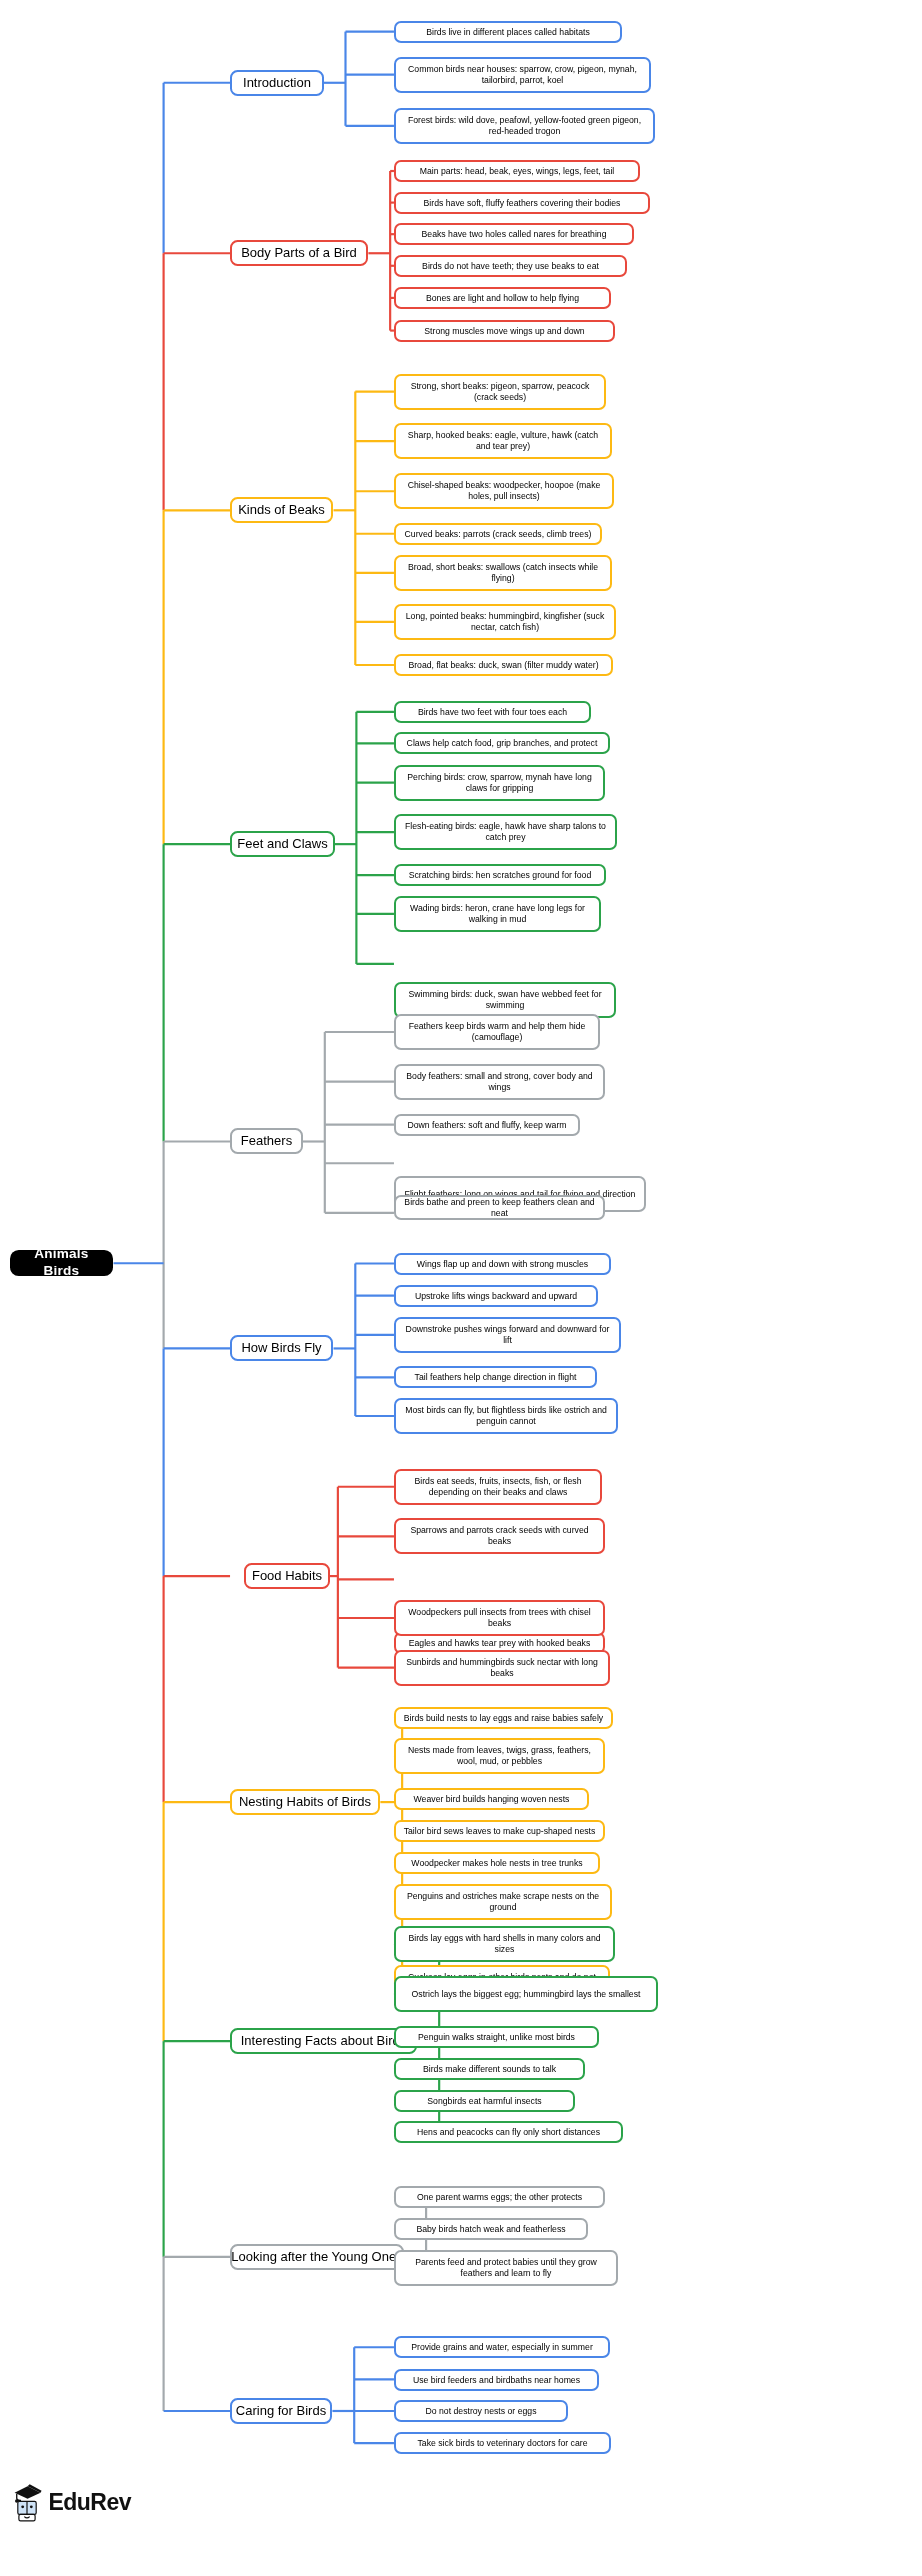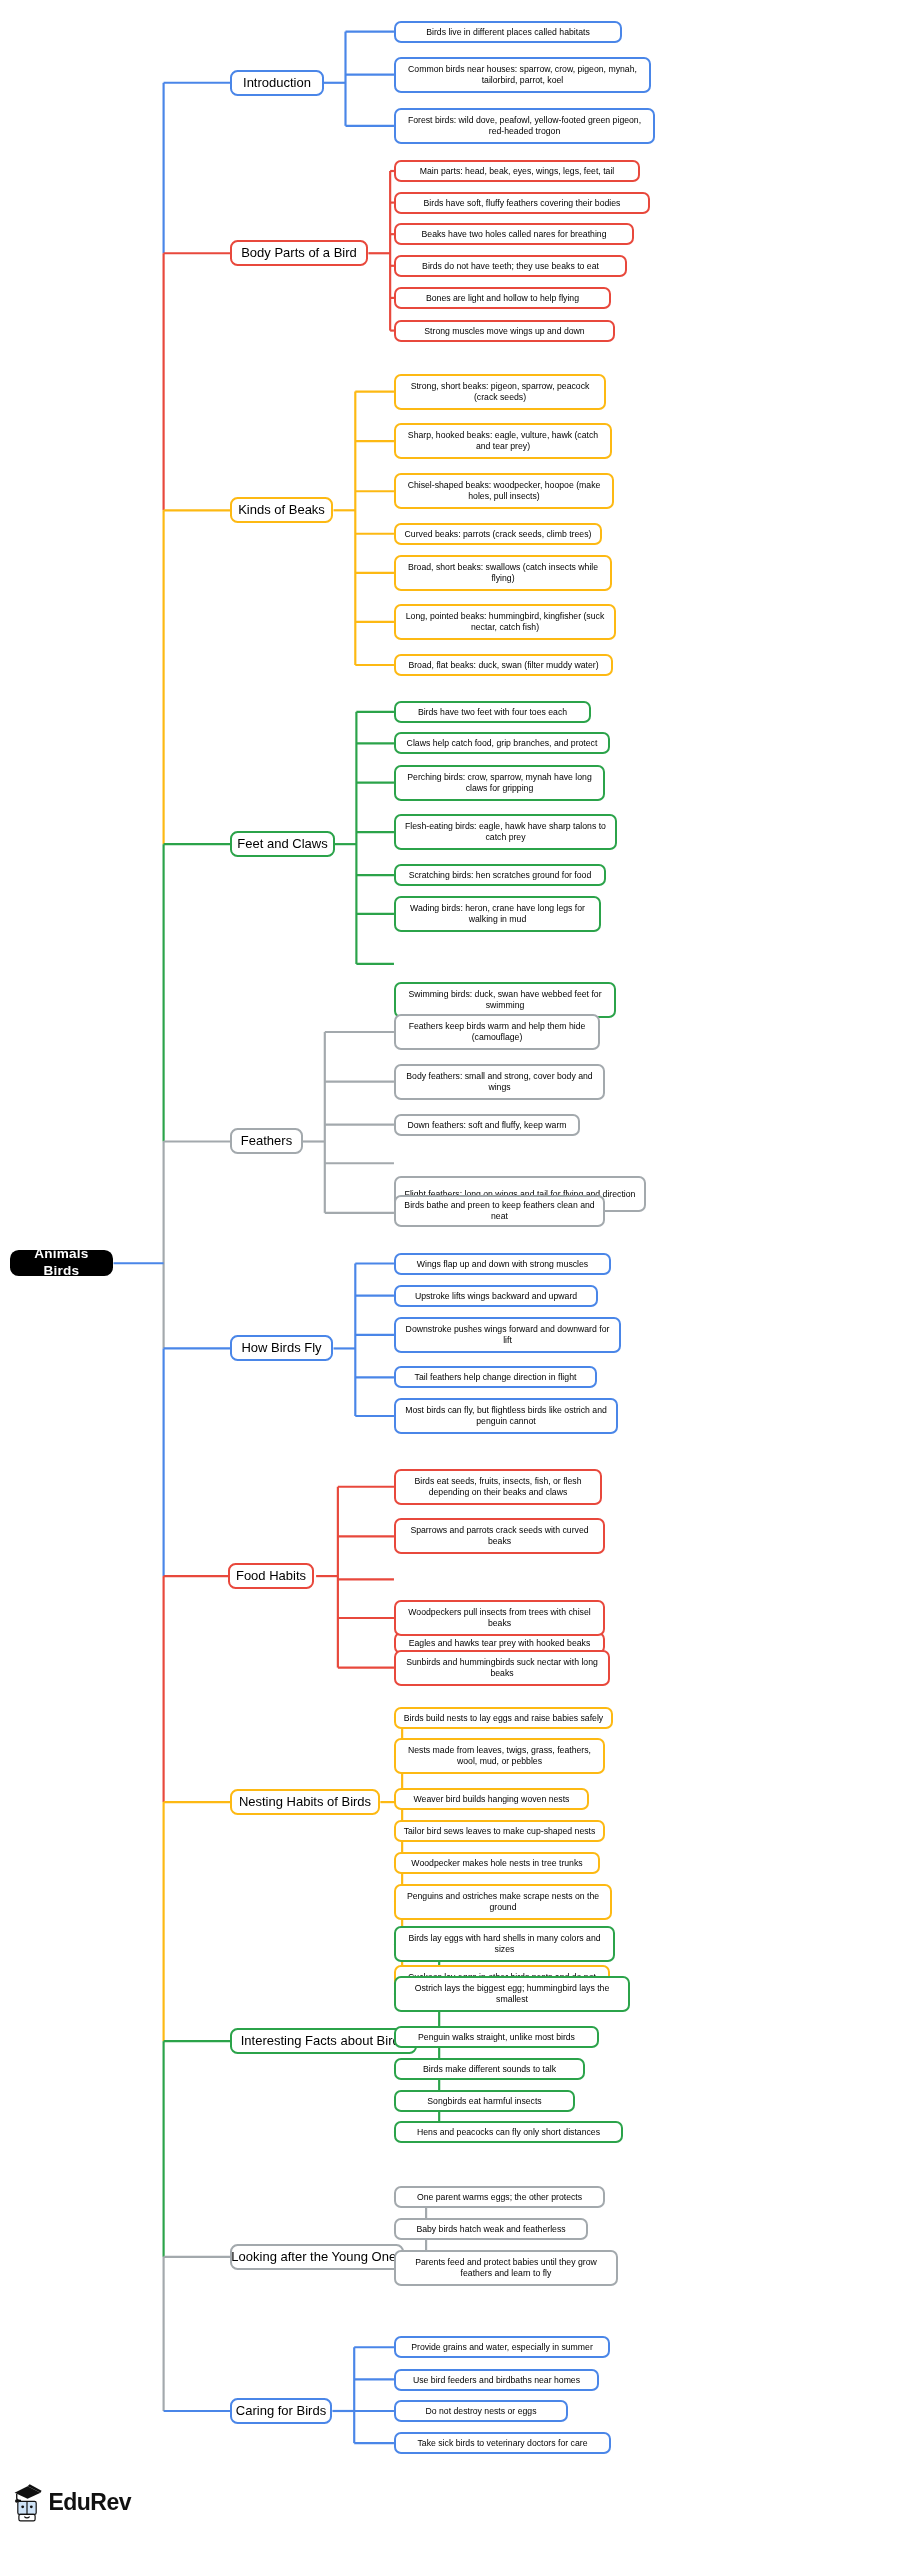--- a/index.html
+++ b/index.html
@@ -285,42 +285,42 @@
       </div>
       <div class="node leaf c-gray" style="left: 394px; top: 1064px; width: 211px; height: 36px;">
         <span>Body feathers: small and strong, cover body and wings</span>
       </div>
       <div class="node leaf c-gray" style="left: 394px; top: 1114px; width: 186px; height: 22px;">
         <span>Down feathers: soft and fluffy, keep warm</span>
       </div>
       <div class="node leaf c-gray" style="left: 394px; top: 1145px; width: 252px; height: 36px; margin-top: 31px;">
         <span>Flight feathers: long on wings and tail for flying and direction</span>
       </div>
-      <div class="node leaf c-gray" style="left: 394px; top: 1195px; width: 211px; height: 32px; align-items: center;">
+      <div class="node leaf c-gray" style="left: 394px; top: 1195px; width: 211px; height: 25px; align-items: center;">
         <span>Birds bathe and preen to keep feathers clean and neat</span>
       </div>
       <div class="node branch c-blue" style="left: 230px; top: 1335px; width: 103px; height: 26px;">
         <span>How Birds Fly</span>
       </div>
       <div class="node leaf c-blue" style="left: 394px; top: 1253px; width: 217px; height: 22px;">
         <span>Wings flap up and down with strong muscles</span>
       </div>
       <div class="node leaf c-blue" style="left: 394px; top: 1285px; width: 204px; height: 22px;">
         <span>Upstroke lifts wings backward and upward</span>
       </div>
       <div class="node leaf c-blue" style="left: 394px; top: 1317px; width: 227px; height: 36px;">
         <span>Downstroke pushes wings forward and downward for lift</span>
       </div>
       <div class="node leaf c-blue" style="left: 394px; top: 1366px; width: 203px; height: 22px;">
         <span>Tail feathers help change direction in flight</span>
       </div>
       <div class="node leaf c-blue" style="left: 394px; top: 1398px; width: 224px; height: 36px;">
         <span>Most birds can fly, but flightless birds like ostrich and penguin cannot</span>
       </div>
-      <div class="node branch c-red" style="left: 228px; top: 1563px; width: 86px; height: 26px; text-align: right;">
+      <div class="node branch c-red" style="left: 244px; top: 1563px; width: 86px; height: 26px; text-align: right;">
         <span>Food Habits</span>
       </div>
       <div class="node leaf c-red" style="left: 394px; top: 1469px; width: 208px; height: 36px;">
         <span>Birds eat seeds, fruits, insects, fish, or flesh depending on their beaks and claws</span>
       </div>
       <div class="node leaf c-red" style="left: 394px; top: 1518px; width: 211px; height: 36px;">
         <span>Sparrows and parrots crack seeds with curved beaks</span>
       </div>
       <div class="node leaf c-red" style="left: 394px; top: 1632px; width: 211px; height: 22px;">
         <span>Eagles and hawks tear prey with hooked beaks</span>
@@ -357,21 +357,21 @@
       </div>
       <div class="node leaf c-yellow" style="left: 394px; top: 1965px; width: 216px; height: 36px;">
         <span>Cuckoos lay eggs in other birds nests and do not care for babies</span>
       </div>
       <div class="node branch c-green" style="left: 230px; top: 2028px; width: 187px; height: 26px;">
         <span>Interesting Facts about Birds</span>
       </div>
       <div class="node leaf c-green" style="left: 394px; top: 1926px; width: 221px; height: 36px;">
         <span>Birds lay eggs with hard shells in many colors and sizes</span>
       </div>
-      <div class="node leaf c-green" style="left: 394px; top: 1976px; width: 236px; height: 36px;">
+      <div class="node leaf c-green" style="left: 394px; top: 1976px; width: 264px; height: 36px;">
         <span>Ostrich lays the biggest egg; hummingbird lays the smallest</span>
       </div>
       <div class="node leaf c-green" style="left: 394px; top: 2026px; width: 205px; height: 22px;">
         <span>Penguin walks straight, unlike most birds</span>
       </div>
       <div class="node leaf c-green" style="left: 394px; top: 2058px; width: 191px; height: 22px;">
         <span>Birds make different sounds to talk</span>
       </div>
       <div class="node leaf c-green" style="left: 394px; top: 2090px; width: 181px; height: 22px;">
         <span>Songbirds eat harmful insects</span>

